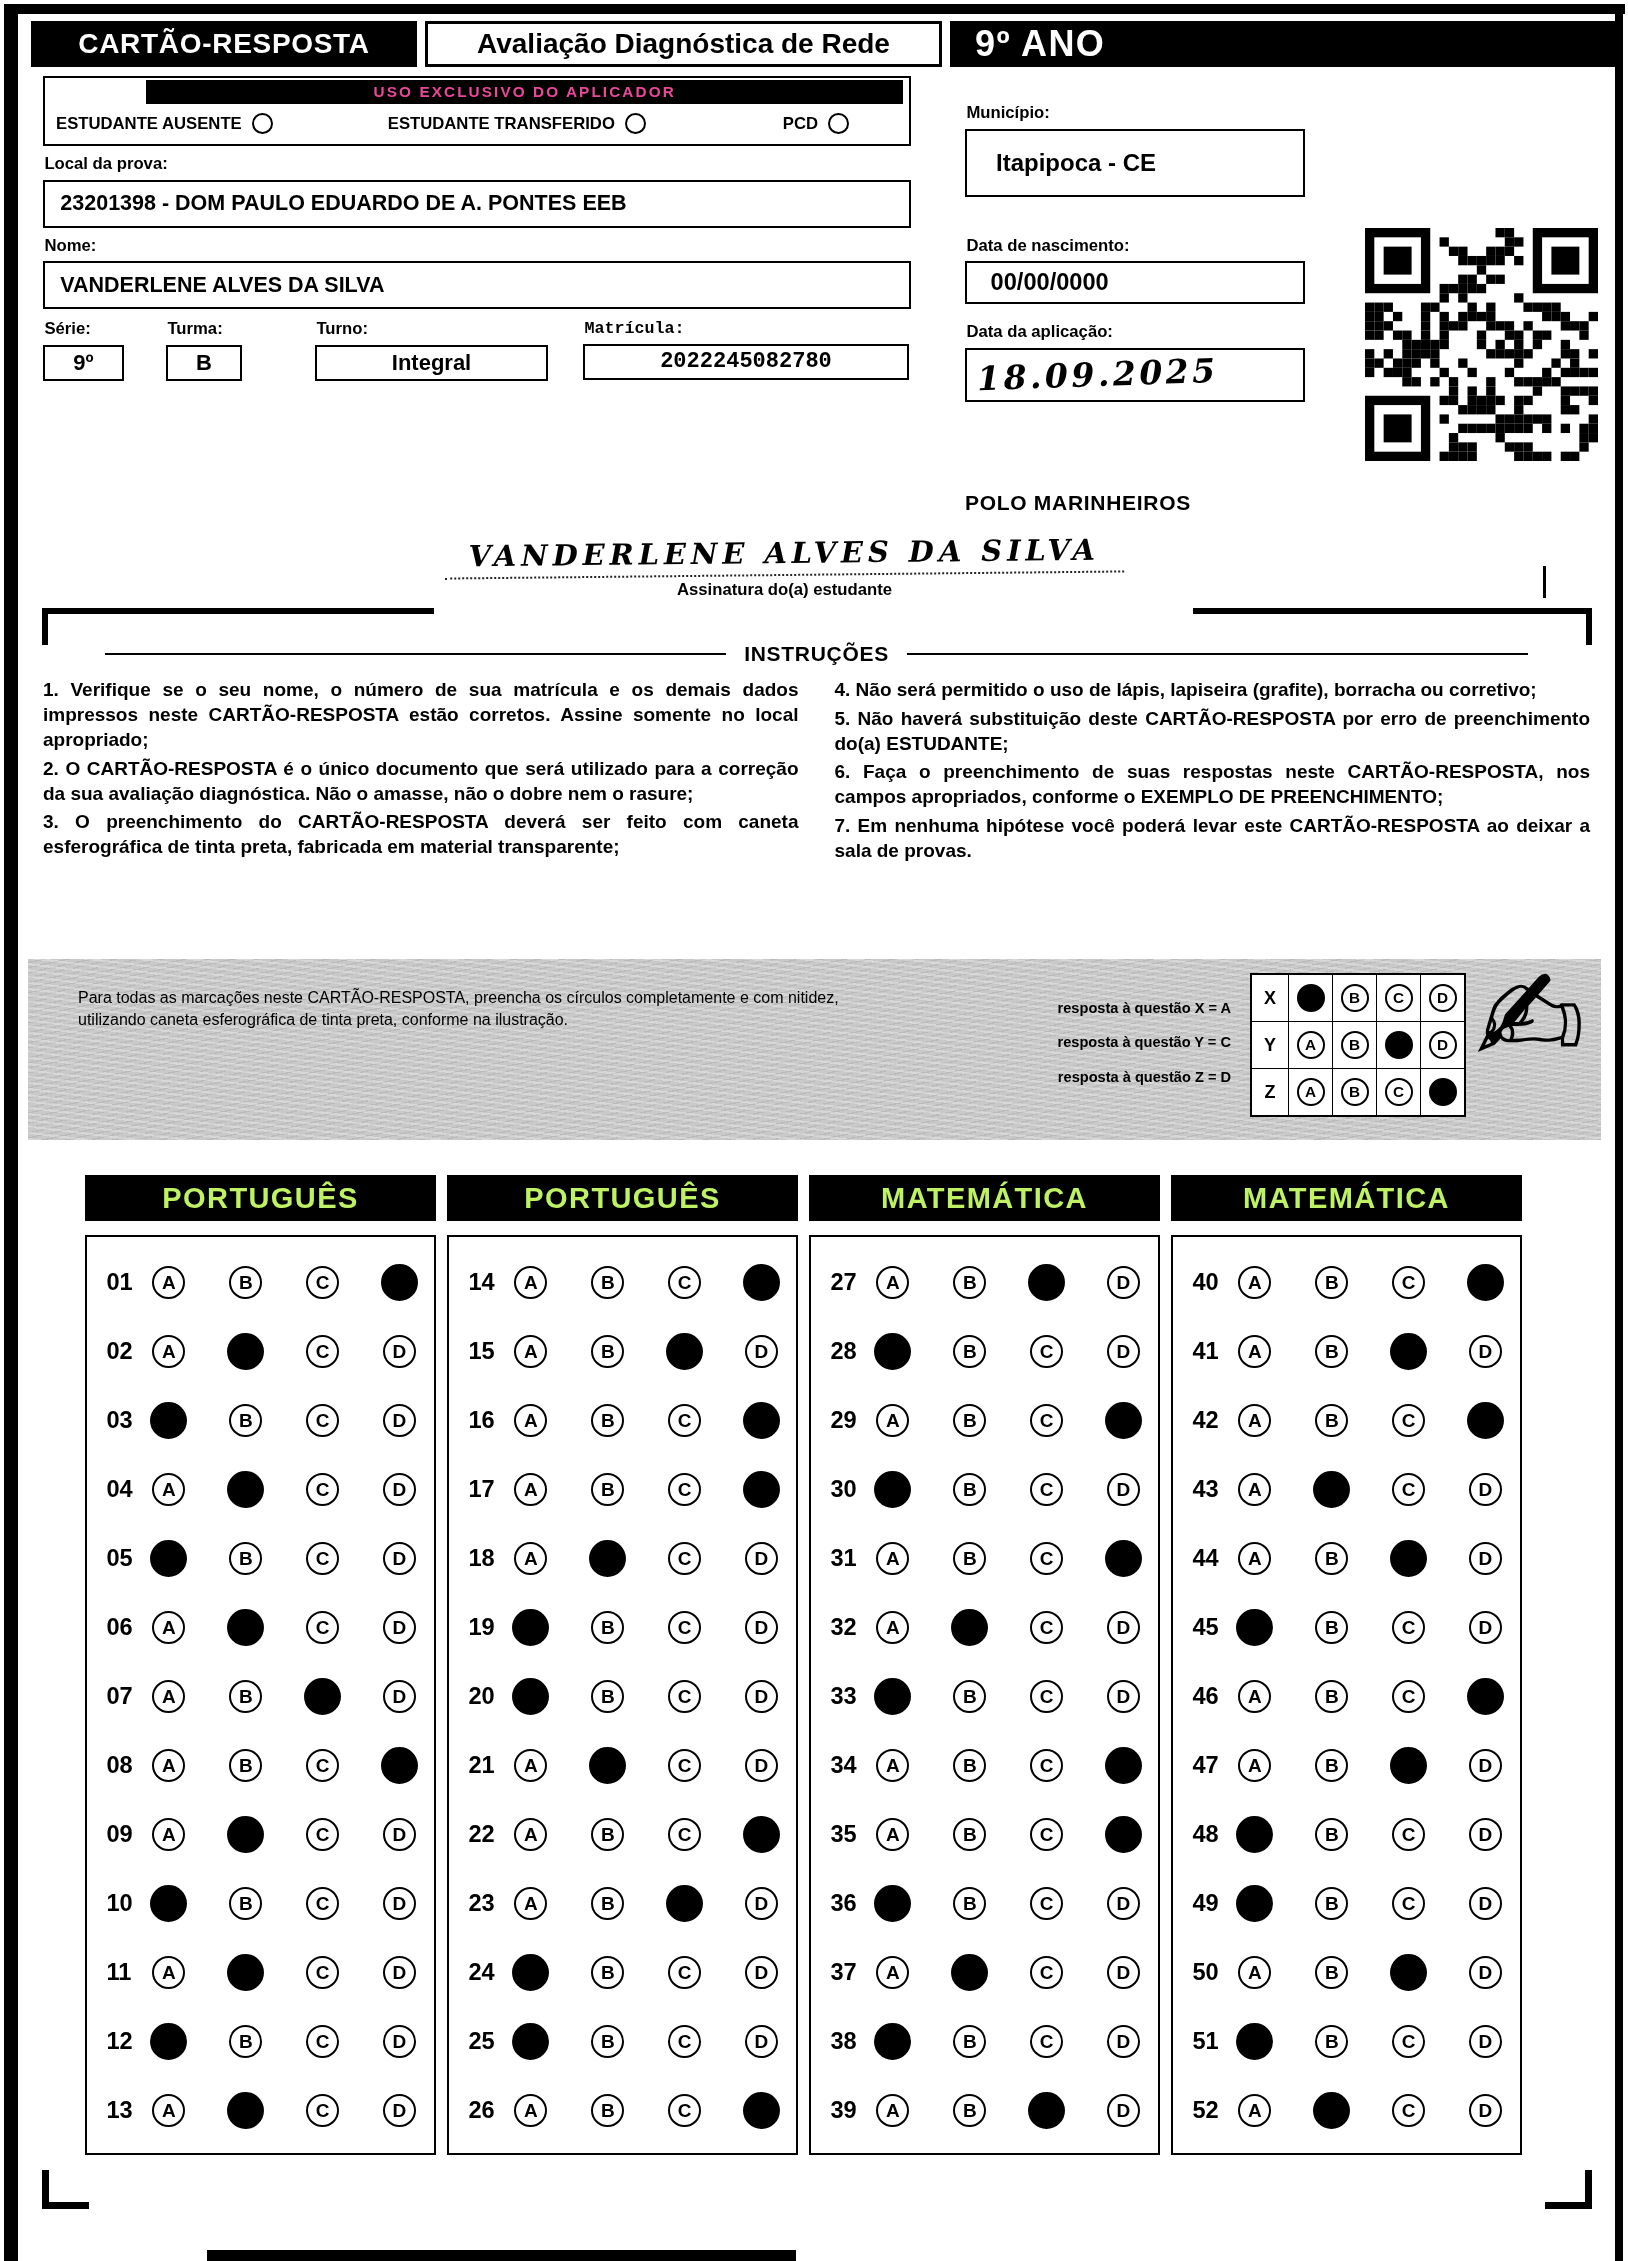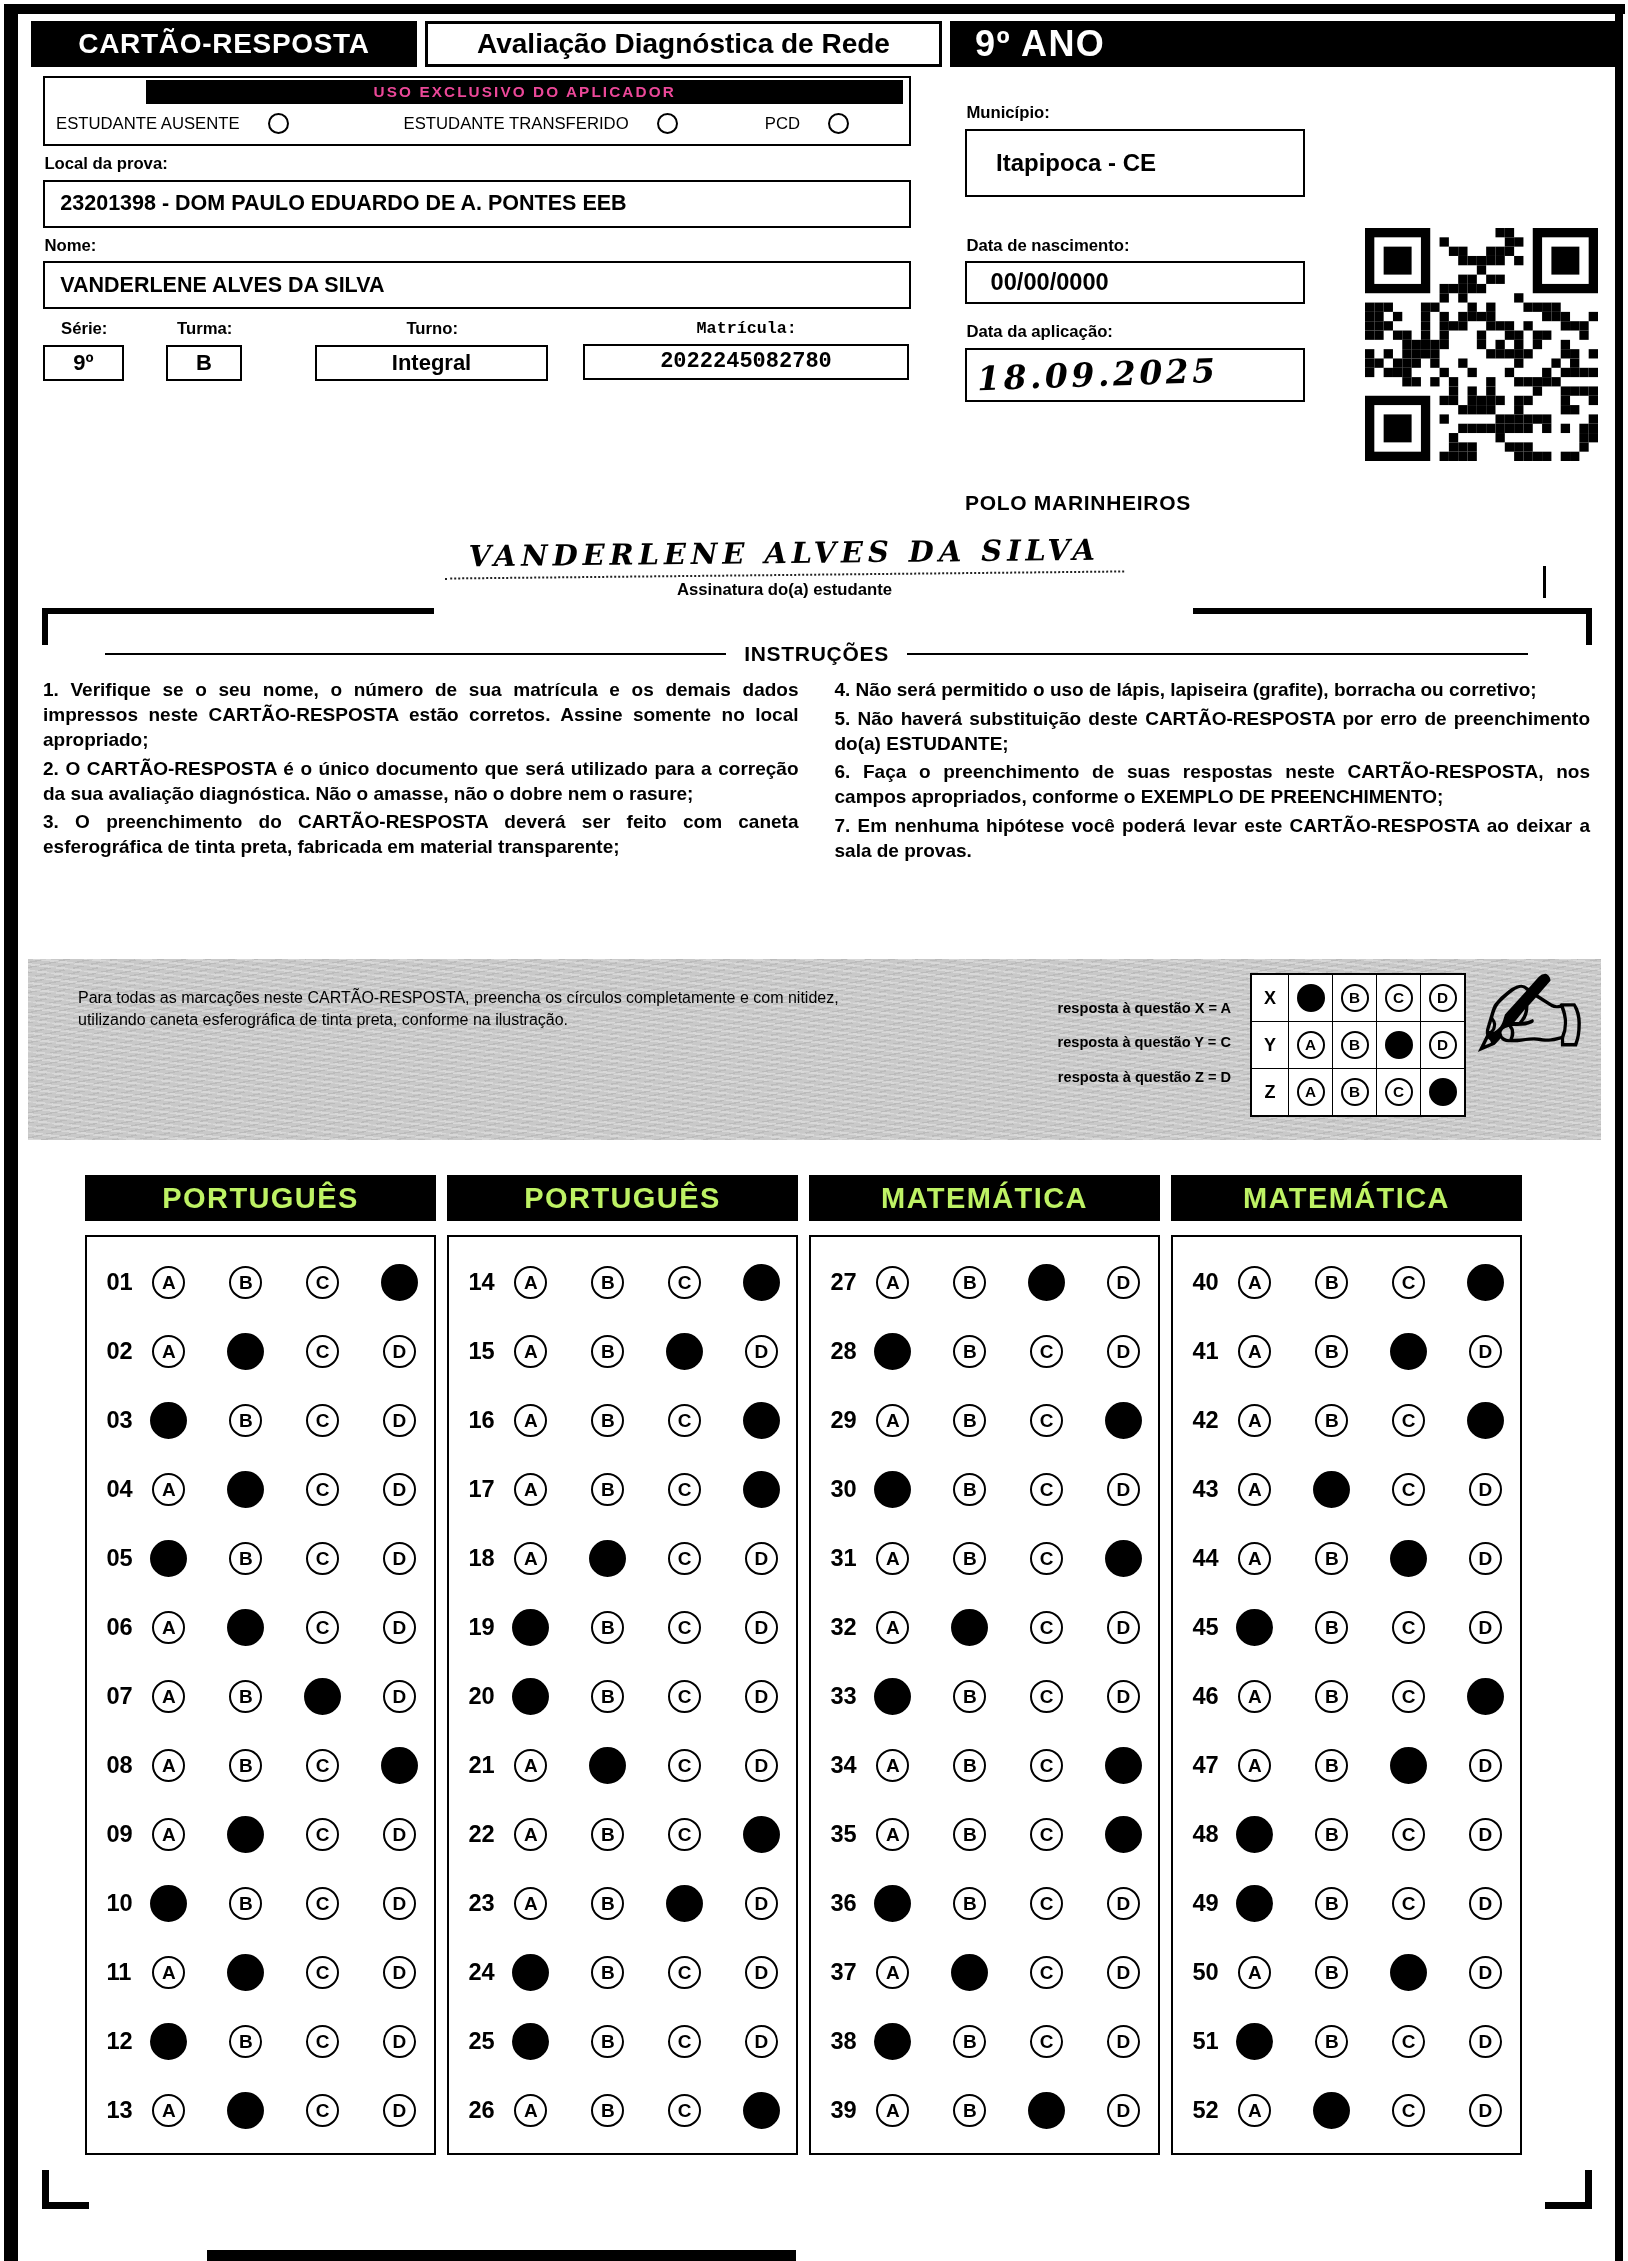--- a/index.html
+++ b/index.html
@@ -18,30 +18,30 @@
   .hdr-exam{width:517px;border:3.5px solid #000;box-sizing:border-box;display:flex;align-items:center;
             justify-content:center;font-weight:bold;font-size:28px;}
   .hdr-grade{flex:1;justify-content:flex-start;padding-left:25px;font-size:36px;letter-spacing:1.4px;}
 
   
   .form-left{position:absolute;top:76px;left:43px;width:868px;}
   .applicator-box{border:2.1px solid #000;}
   .applicator-bar{height:23.6px;margin:2.1px 5.6px 0 101px;background:#000;color:#ec4899;font-size:15.3px;
                   font-weight:bold;letter-spacing:2.1px;display:flex;align-items:center;justify-content:center;}
   .applicator-options{display:flex;align-items:center;height:40px;padding:0 11px;}
-  .app-opt{display:flex;align-items:center;gap:28px;font-size:16.7px;font-weight:normal;}
+  .app-opt{display:flex;align-items:center;gap:10px;font-size:16.7px;font-weight:bold;}
   .app-opt-2{margin-left:115px;}
   .app-opt-pcd{margin-left:auto;margin-right:49px;}
   .app-circle{width:21px;height:21px;border:2.1px solid #000;border-radius:50%;box-sizing:border-box;}
   .field-label{font-size:16.7px;font-weight:bold;margin:8.3px 0 5.6px 1.4px;}
   .field-box{border:2.1px solid #000;height:48px;display:flex;align-items:center;padding-left:15.3px;
              font-size:21.5px;font-weight:bold;box-sizing:border-box;}
   .field-row{display:flex;margin-top:9.7px;}
   .fg{display:flex;flex-direction:column;}
-  .fg .field-label{margin:0 0 5.6px 1.4px;text-align:center;}
+  .fg .field-label{margin:0 0 5.6px 1.4px;}
   .fg-box{border:2.1px solid #000;height:36px;display:flex;align-items:center;justify-content:center;
           font-size:22px;font-weight:bold;box-sizing:border-box;}
   .fg-serie{width:81px;}
   .fg-turma{width:76px;margin-left:42px;}
   .fg-turno{width:233px;margin-left:73px;}
   .fg-matricula{width:326px;margin-left:35px;font-family:Liberation Mono, monospace;}
 
   
   .form-right{position:absolute;top:103px;left:965px;width:340px;}
   .fr-box{border:2.1px solid #000;box-sizing:border-box;display:flex;align-items:center;font-weight:bold;margin-top:5.6px;}

